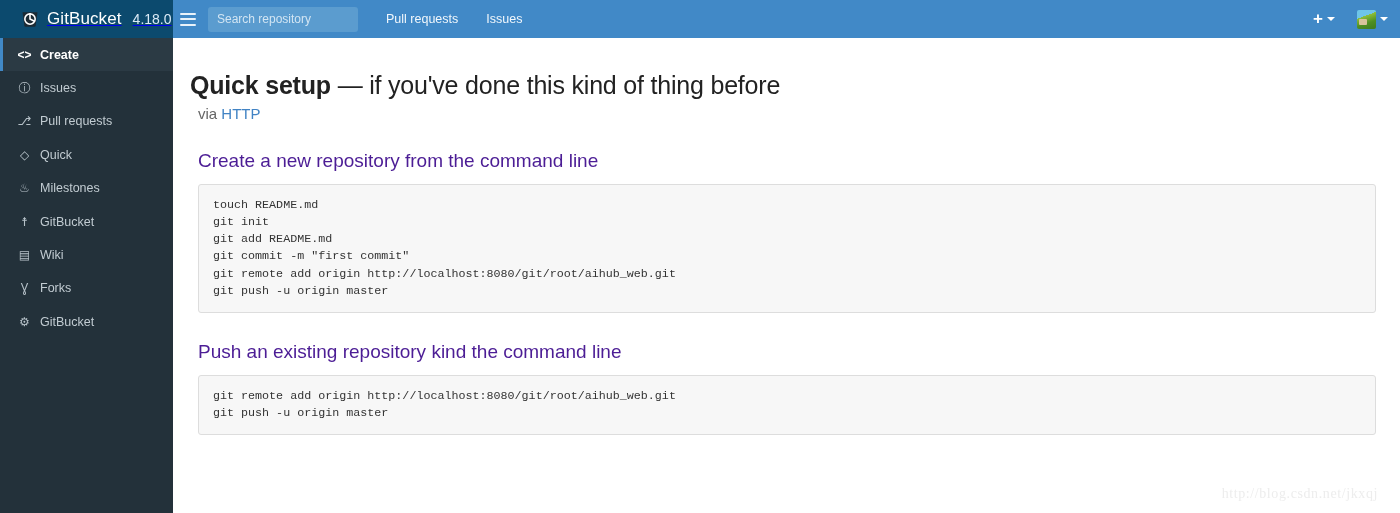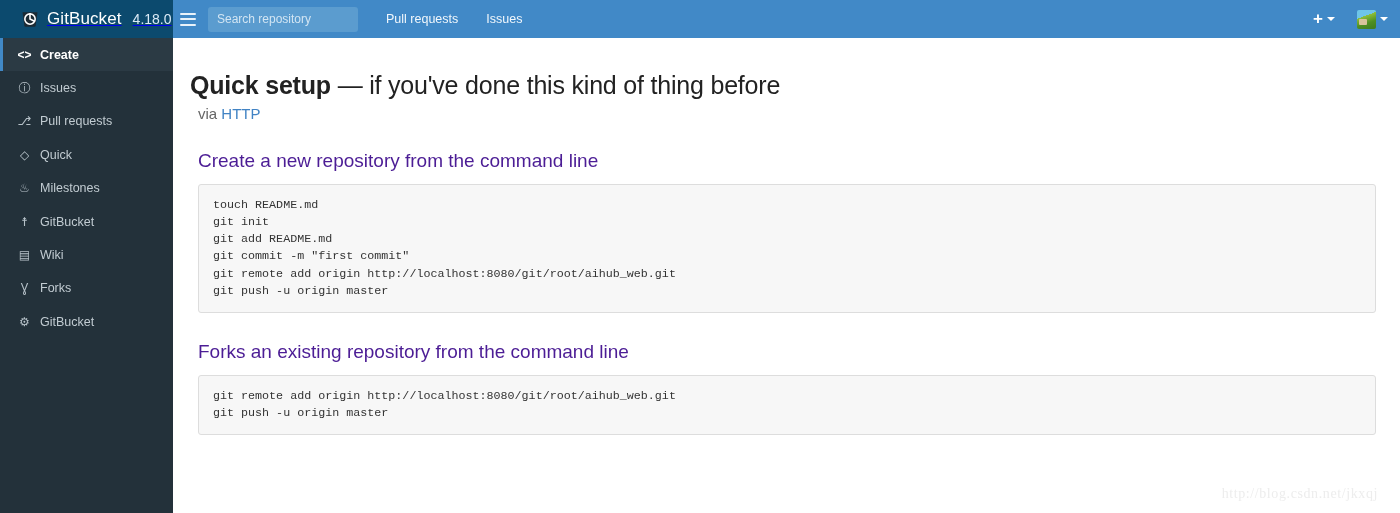--- a/index.html
+++ b/index.html
@@ -336,19 +336,19 @@
   </div>
 
   <h2 class="section-title">Create a new repository from the command line</h2>
   <pre class="code-block">touch README.md
 git init
 git add README.md
 git commit -m "first commit"
 git remote add origin http://localhost:8080/git/root/aihub_web.git
 git push -u origin master</pre>
 
-  <h2 class="section-title">Forks an existing repository from the command line</h2>
+  <h2 class="section-title">Push an existing repository kind the command line</h2>
   <pre class="code-block">git remote add origin http://localhost:8080/git/root/aihub_web.git
 git push -u origin master</pre>
 
 </div>
 
 <div id="watermark">http://blog.csdn.net/jkxqj</div>
 
 </body></html>

